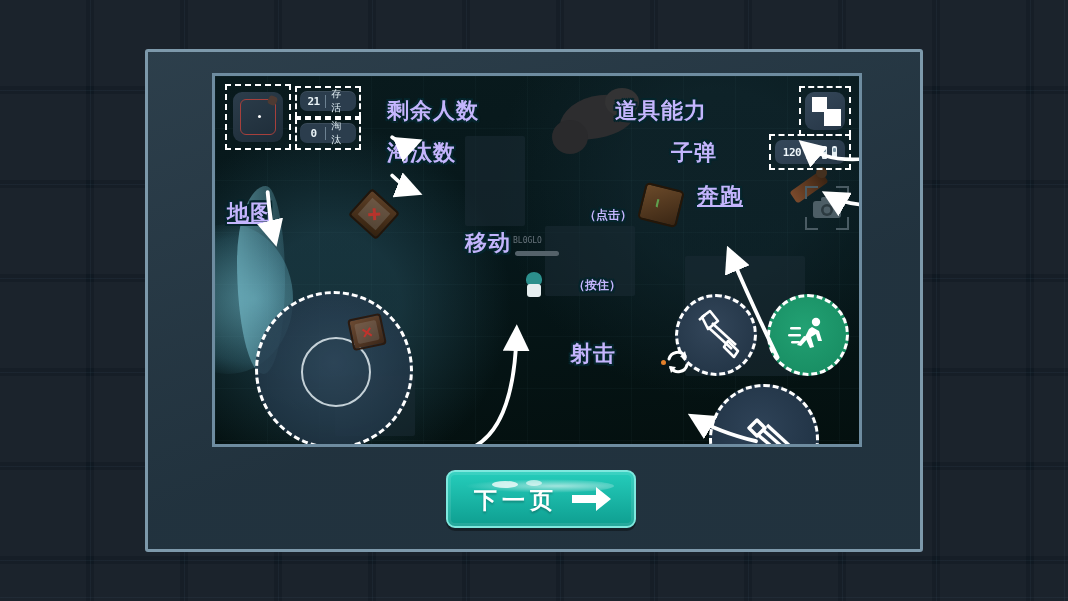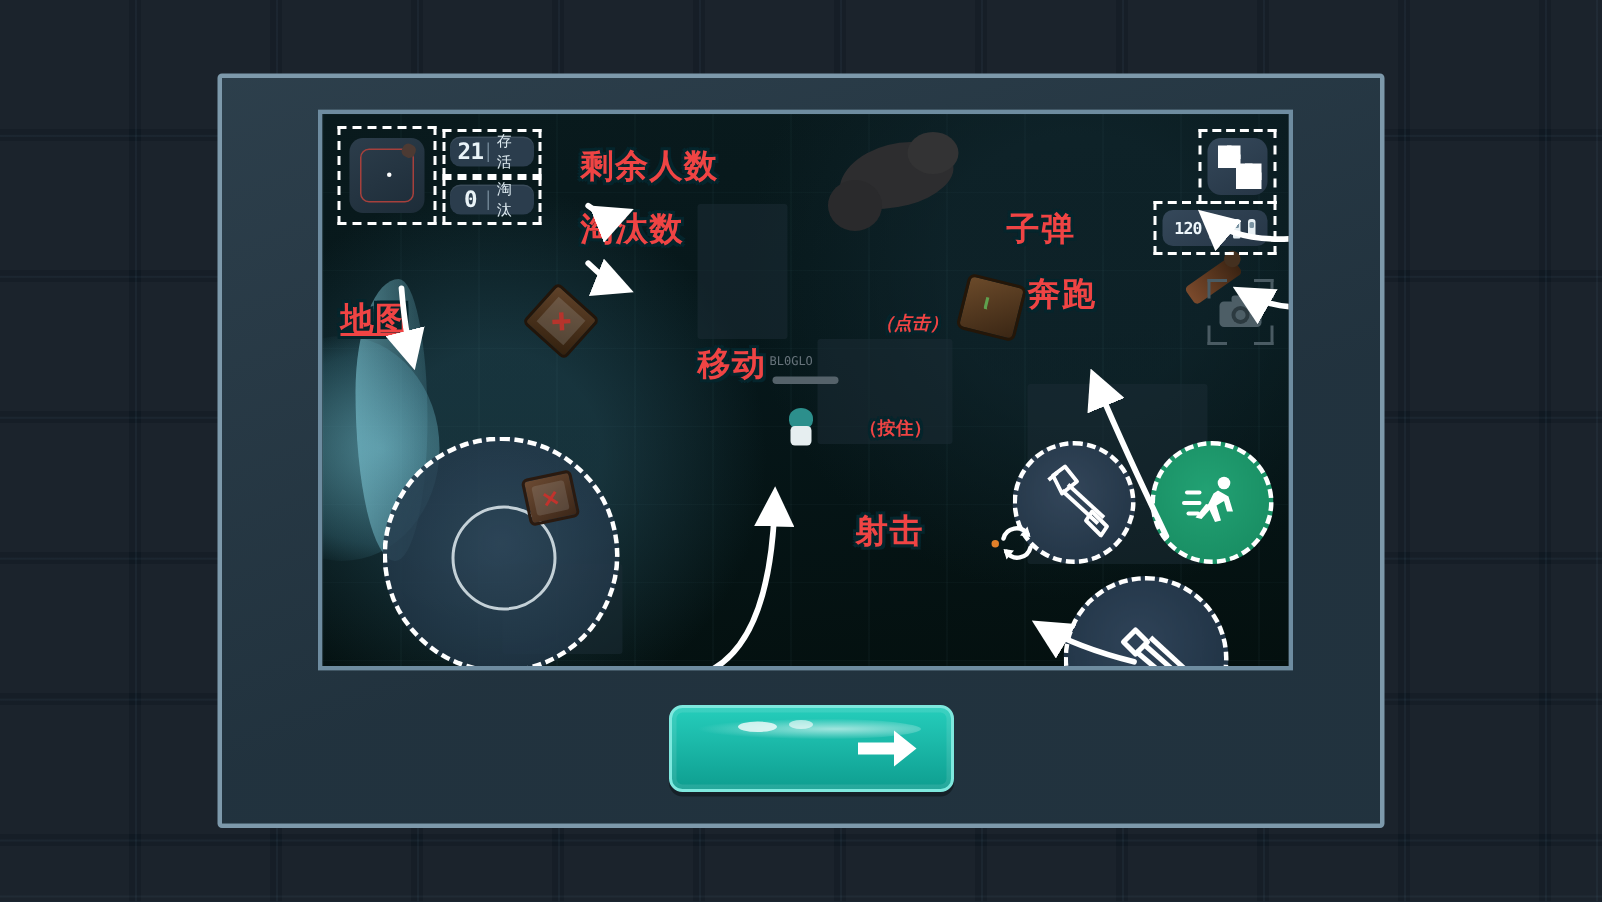--- a/index.html
+++ b/index.html
@@ -88,21 +88,21 @@
   #minimap .blip{position:absolute;right:6px;top:4px;width:9px;height:9px;background:#4c3a33;border-radius:40%;transform:rotate(25deg);}
 
   
   .counter{
     position:absolute;display:flex;align-items:center;
     background:#2b3d4d;border-radius:7px;height:20px;
     box-shadow:inset 0 1px 0 rgba(255,255,255,.08);
     padding:0 2px;
   }
   .counter .num{
-    color:#e9f3f7;font-size:15px;font-weight:bold;
+    color:#e9f3f7;font-size:11px;font-weight:bold;
     font-family:"DejaVu Sans Mono","Liberation Mono",monospace;
     width:26px;text-align:center;letter-spacing:-.5px;
   }
   .counter .sep{width:1px;height:13px;background:rgba(190,215,230,.45);}
   .counter .lbl{color:#dce9ef;font-size:10px;padding:0 5px;}
   #cnt-alive-box{position:absolute;left:80px;top:10px;width:62px;height:28px;}
   #cnt-kill-box{position:absolute;left:80px;top:42px;width:62px;height:28px;}
   .cbox-inner{position:absolute;left:3px;top:3px;right:3px;bottom:3px;}
 
   
@@ -202,21 +202,21 @@
     position:absolute;left:308px;top:196px;width:22px;height:26px;
   }
   #player .head{position:absolute;left:3px;top:0;width:16px;height:14px;background:#2c8f8c;border-radius:50% 50% 40% 40%;}
   #player .body{position:absolute;left:4px;top:12px;width:14px;height:13px;background:#e6eef0;border-radius:3px;}
   #hpbar{position:absolute;left:300px;top:175px;width:44px;height:5px;background:#55626a;border-radius:3px;}
   #hpname{position:absolute;left:298px;top:160px;color:#67737b;font-size:8px;font-family:"DejaVu Sans Mono","Liberation Mono",monospace;}
   .wall{position:absolute;background:rgba(28,44,52,.55);border-radius:2px;}
 
   
   .lab{
-    position:absolute;color:#ef4444;font-weight:bold;white-space:nowrap;
+    position:absolute;color:#c4b5fd;font-weight:bold;white-space:nowrap;
     text-shadow:
       -2px -2px 0 #05252c, 2px -2px 0 #05252c, -2px 2px 0 #05252c, 2px 2px 0 #05252c,
       0 -2px 0 #05252c, 0 2px 0 #05252c, -2px 0 0 #05252c, 2px 0 0 #05252c;
     letter-spacing:1px;
     text-align:center;
   }
   .lab.big{font-size:22px;}
   .lab.sub{font-size:12px;letter-spacing:0;}
 
   
@@ -405,24 +405,25 @@
           <path d="M31 23 L56 45"></path>
           <path d="M36 19 L60 41"></path>
           <path d="M50 44 L60 52 L55 58 L45 50 Z"></path>
         </g>
       </svg>
     </div>
 
     <span class="lab big" style="left:172px;top:20px;">剩余人数</span>
     <span class="lab big" style="left:172px;top:62px;">淘汰数</span>
     <span class="lab big" style="left:12px;top:122px;text-decoration:underline;">地图</span>
+    <span class="lab big" style="left:400px;top:20px;">道具能力</span>
     <span class="lab big" style="left:456px;top:62px;">子弹</span>
-    <span class="lab sub" style="left:369px;top:131px;font-style:italic;">（点击）</span>
+    <span class="lab sub" style="left:369px;top:131px;">（点击）</span>
     <span class="lab sub" style="left:358px;top:201px;">（按住）</span>
-    <span class="lab big" style="left:470px;top:105px;">奔跑</span>
+    <span class="lab big" style="left:482px;top:105px;text-decoration:underline;">奔跑</span>
     <span class="lab big" style="left:250px;top:152px;">移动</span>
     <span class="lab big" style="left:355px;top:263px;">射击</span>
 
     <svg id="arrows" viewBox="0 0 650 374" width="650" height="374">
       <defs>
         <marker id="ah" markerWidth="7" markerHeight="7" refX="5.2" refY="3.5" orient="auto">
           <path d="M0,0 L7,3.5 L0,7 z" fill="#ffffff"></path>
         </marker>
       </defs>
       <g stroke="#ffffff" stroke-width="3.2" fill="none" marker-end="url(#ah)" stroke-linecap="round">
@@ -447,17 +448,18 @@
 
         <path d="M520 400 Q450 370 412 290"></path>
       </g>
     </svg>
   </div>
 
   <div id="next-btn">
     <span class="shine"></span>
     <span class="shine2"></span>
     <span class="shine3"></span>
+    <span class="txt">下一页</span>
     <svg id="next-arrow" viewBox="0 0 40 26">
       <path d="M0 9 L24 9 L24 1 L39 13 L24 25 L24 17 L0 17 Z" fill="#ffffff"></path>
     </svg>
   </div>
 </div>
 
 </body></html>

